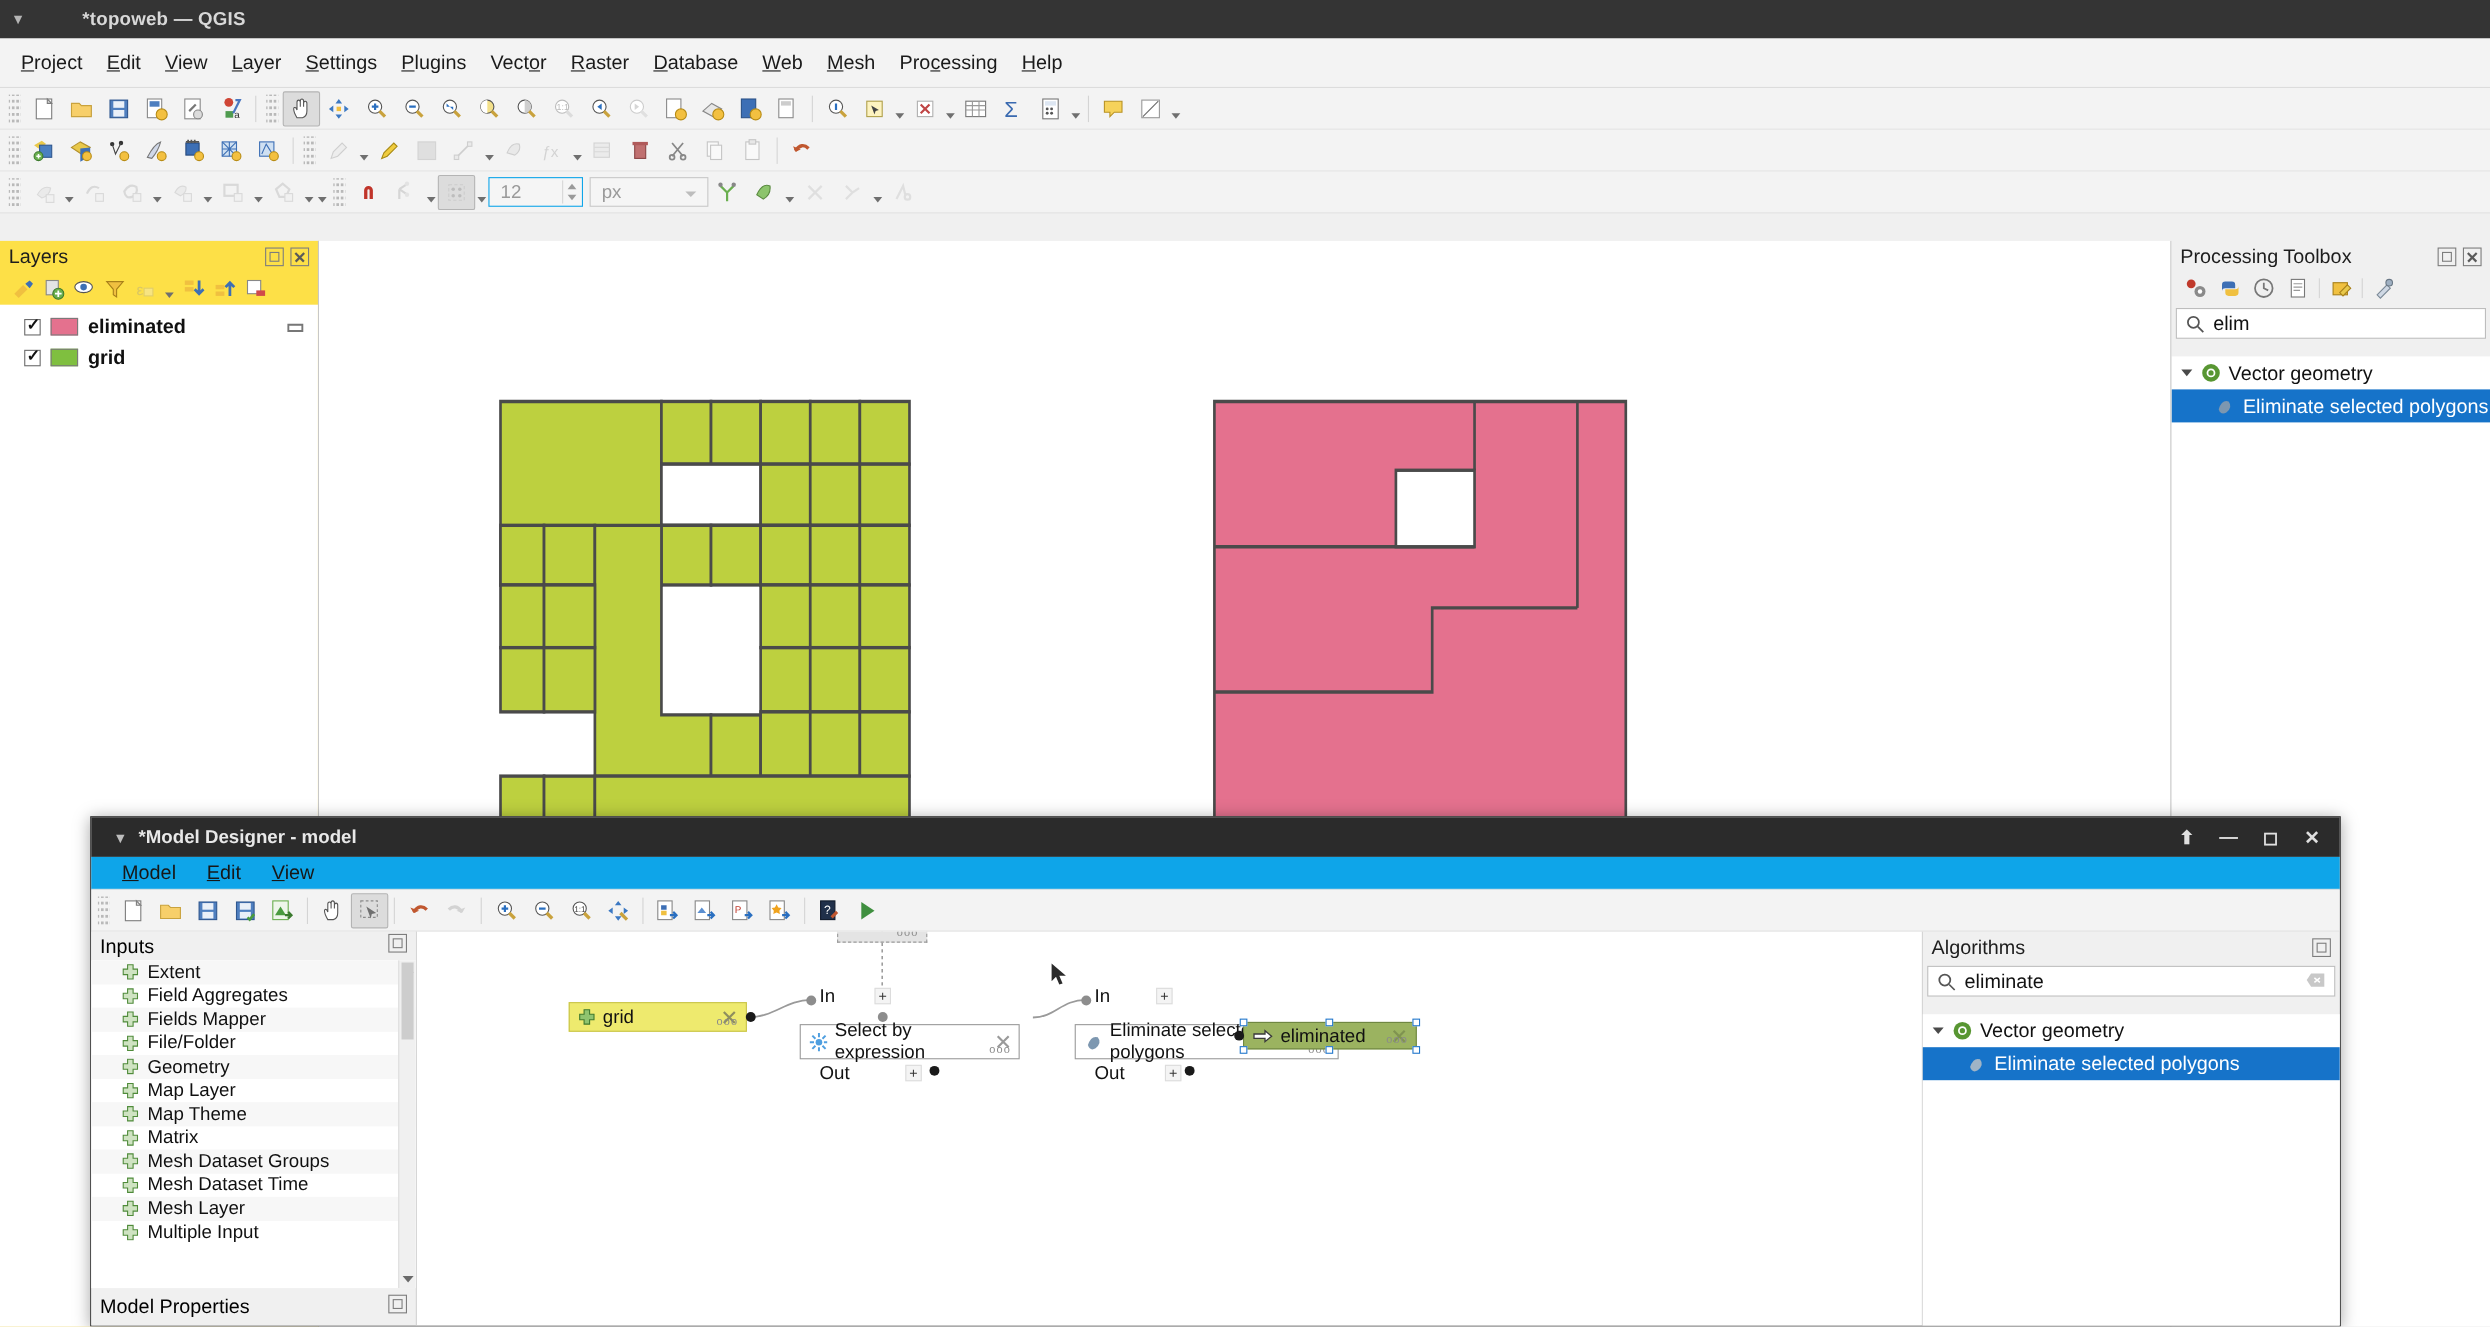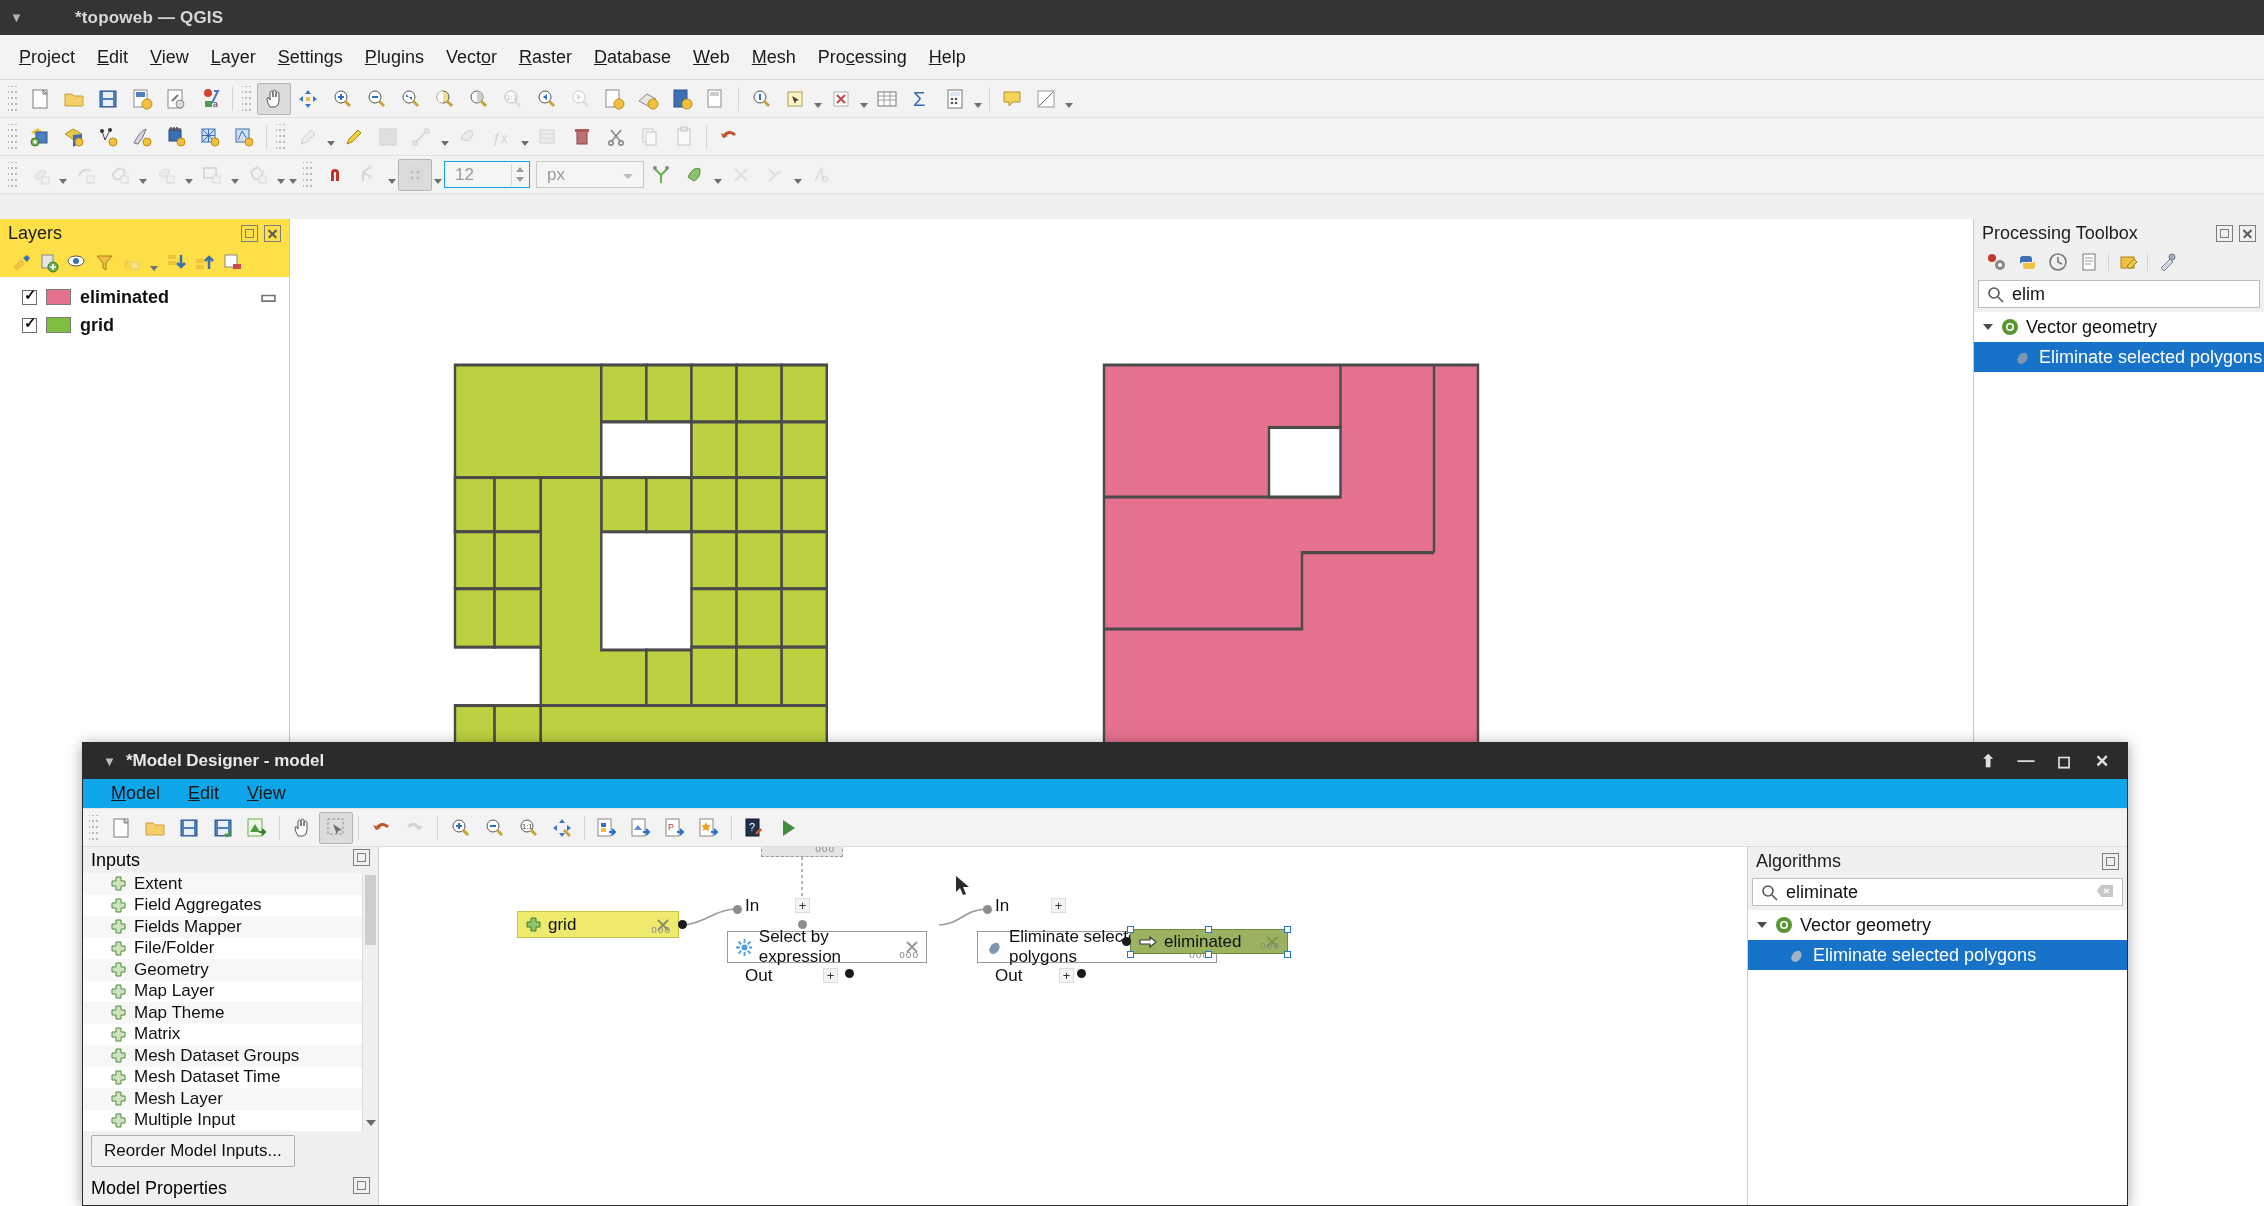--- a/index.html
+++ b/index.html
@@ -87,21 +87,21 @@
     position: relative; flex: none; }
   .chk:after { content:"✓"; position:absolute; left:1px; top:-5px; font-size: 15px; color:#111; }
   .swatch { width: 25px; height: 16px; border: 1px solid #7a7a7a; flex: none; }
 
   
   .map-canvas { flex: 1; background: #ffffff; position: relative; border-right: 1px solid #c8c8c8; }
 
   
   .proc-panel { width: 290px; background: #f0f0f0; display: flex; flex-direction: column; flex: none; }
   .proc-toolbar { height: 30px; display: flex; align-items: center; gap: 7px; padding-left: 10px; }
-  .search-box { height: 28px; margin: 3px 4px 4px 4px; background: #fff; border: 1px solid #bdbdbd;
+  .search-box { height: 28px; margin: 3px 4px 16px 4px; background: #fff; border: 1px solid #bdbdbd;
     display: flex; align-items: center; gap: 8px; padding: 0 8px; font-size: 18px; color: #111; }
   .tree { background: #fff; flex: 1; font-size: 18px; }
   .tree-row { display: flex; align-items: center; gap: 7px; height: 30px; padding-left: 8px; color: #111; }
   .tree-row.child { padding-left: 40px; }
   .tree-row.sel { background: #1673c9; color: #fff; }
   .twisty { width: 12px; display:flex; align-items:center; justify-content:center; }
   .twisty:after { content:""; border-left: 5px solid transparent; border-right: 5px solid transparent;
     border-top: 6px solid #4a4a4a; }
 
   
@@ -1082,23 +1082,20 @@
           <div class="vscroll">
             <span class="arw top">
                 <i></i>
               </span>
             <span class="thumb"></span>
             <span class="arw bot">
                 <i></i>
               </span>
           </div>
         </div>
-        <div class="reorder-wrap">
-          <span class="reorder-btn">Reorder Model Inputs...</span>
-        </div>
         <div class="modelprops-head">
           <span>Model Properties</span>
           <span style="margin-left:auto"><span class="pt-ico float"></span></span>
         </div>
       </div>
 
       <div class="d-canvas">
 
         <div class="node-param" style="left:382px; top:-40px; width:82px; height:50px;">
 

